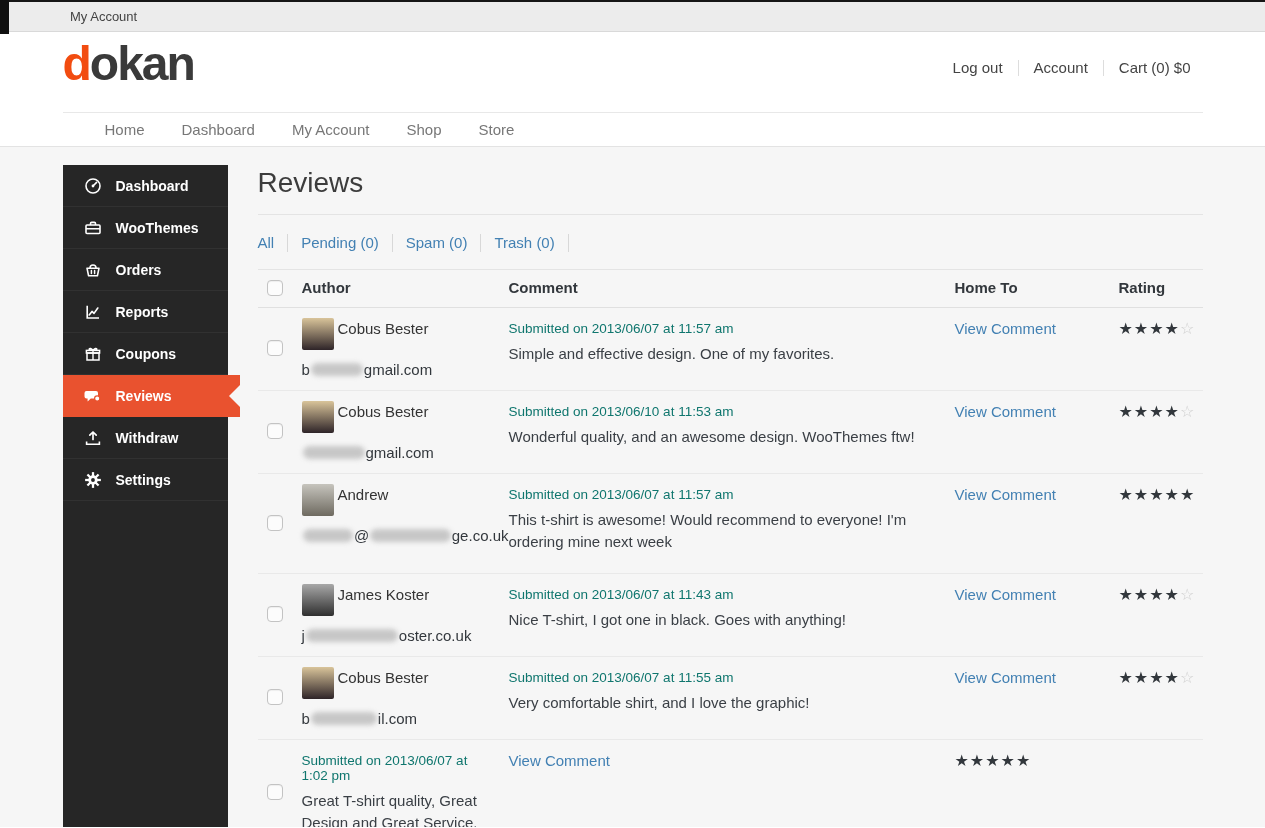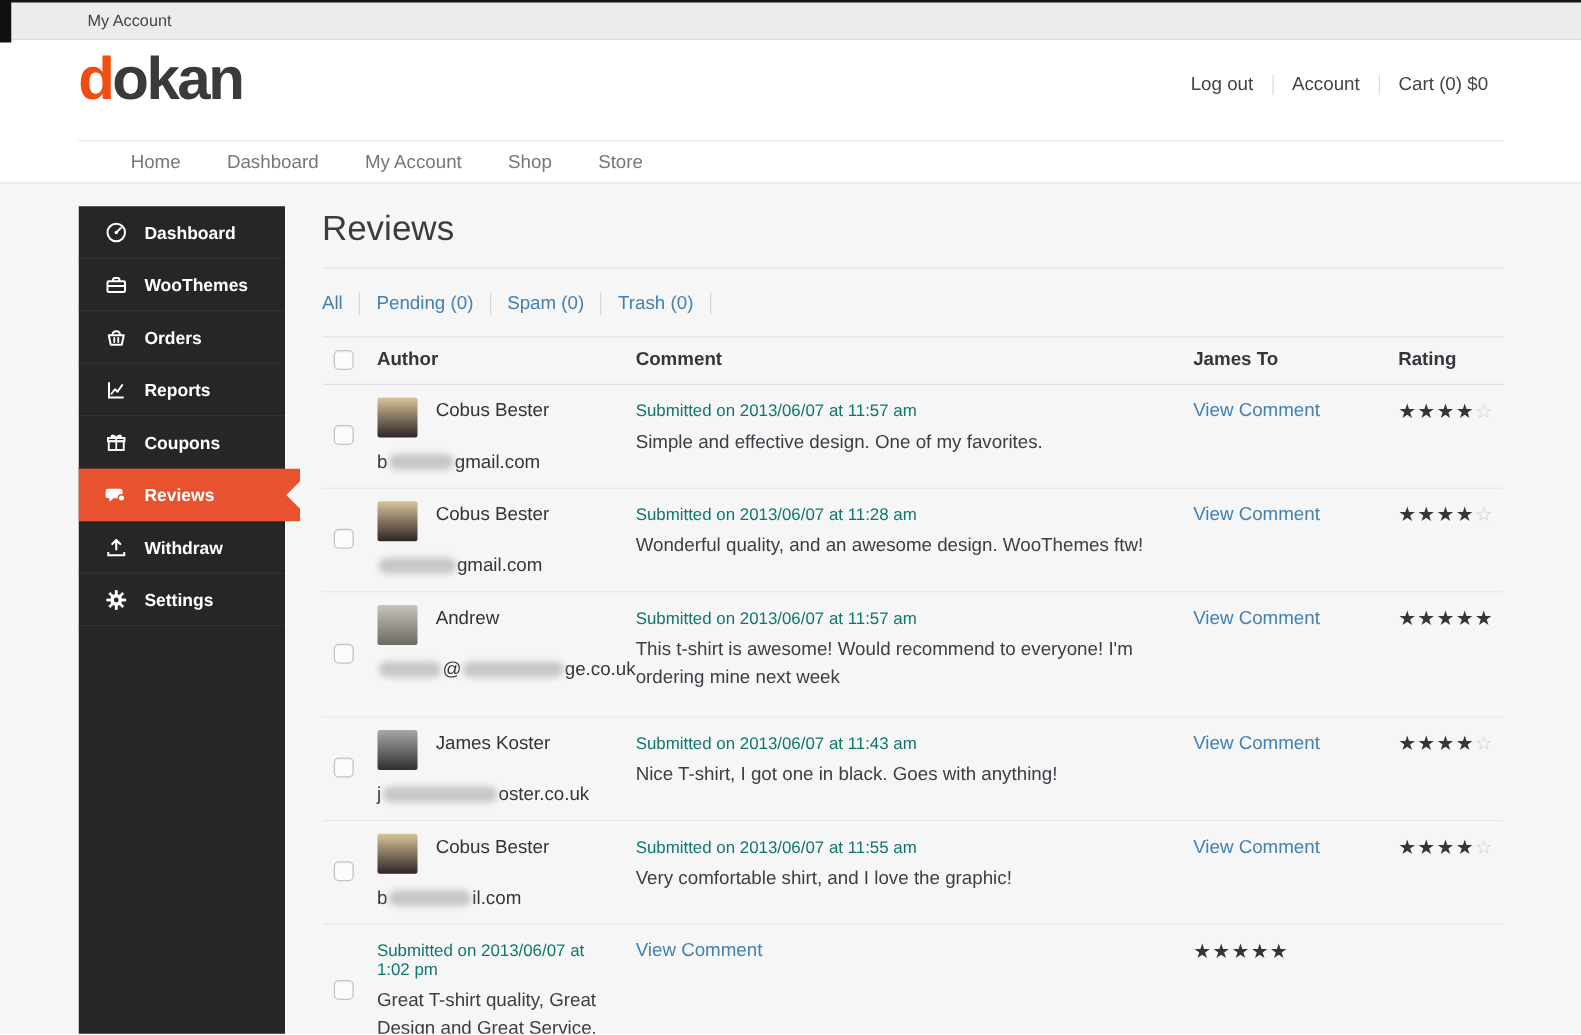--- a/index.html
+++ b/index.html
@@ -64,21 +64,21 @@
   .trow.tall { min-height:100px; }
 
   input[type="checkbox"] { appearance:none; -webkit-appearance:none; width:16px; height:16px;
       border:1px solid #c3c3c3; border-radius:4px; background:#fcfcfc;
       box-shadow:inset 0 1px 1px rgba(0,0,0,.06); cursor:pointer; }
   .cb-cell { display:flex; align-items:center; justify-content:flex-start; padding-left:9px; }
   .trow .cb-cell { align-items:center; }
 
   .author-cell .author-top { display:flex; }
   .avatar { width:32px; height:32px; border-radius:2px; flex-shrink:0; background:#999; }
-  .author-name { font-size:15px; color:#333; margin-left:15px; padding-top:2px; }
+  .author-name { font-size:15px; color:#333; margin-left:4px; padding-top:2px; }
   .author-email { margin-top:11px; font-size:15px; color:#32373c; display:flex;
                   align-items:center; flex-wrap:nowrap; }
   .author-email .blur { display:inline-block; height:13px; border-radius:7px;
                         background:#c7c7c7; filter:blur(2.5px); margin:0 1px; }
 
   .comment-cell { padding-right:18px; }
   .submitted { color:#0f766e; font-size:13.5px; padding-top:3px; }
   .comment-text { color:#3a3f45; font-size:15px; margin-top:7px; line-height:1.45; }
 
   .link-cell a { color:var(--link-blue,#4381b3); font-size:15px; }
@@ -220,21 +220,21 @@
         <li><a>Trash (0)</a></li>
       </ul>
 
       <div class="reviews-table">
         <div class="grid thead">
           <div class="cb-cell">
               <input type="checkbox" style="">
             </div>
           <div class="col">Author</div>
           <div class="col">Comment</div>
-          <div class="col">James To</div>
+          <div class="col">Home To</div>
           <div class="col">Rating</div>
         </div>
 
       <div class="grid trow">
             <div class="cb-cell">
               <input type="checkbox" style="">
             </div>
             <div class="author-cell">
               <div class="author-top">
                 <div class="avatar" style="background: linear-gradient(rgb(217, 196, 154), rgb(46, 36, 40));"></div>
@@ -261,21 +261,21 @@
               <div class="author-top">
                 <div class="avatar" style="background: linear-gradient(rgb(217, 196, 154), rgb(46, 36, 40));"></div>
                 <div class="author-name">Cobus Bester</div>
               </div>
               <div class="author-email">
                 <span class="blur" style="width: 62px;"></span>
                 <span>gmail.com</span>
               </div>
             </div>
             <div class="comment-cell">
-              <div class="submitted">Submitted on 2013/06/07 at 11:28 am</div>
+              <div class="submitted">Submitted on 2013/06/10 at 11:53 am</div>
               <div class="comment-text">Wonderful quality, and an awesome design. WooThemes ftw!</div>
             </div>
             <div class="link-cell"><a>View Comment</a></div>
             <div class="stars"><span>★★★★</span><span class="empty">☆</span></div>
           </div>
           <div class="grid trow tall">
             <div class="cb-cell">
               <input type="checkbox" style="">
             </div>
             <div class="author-cell">

